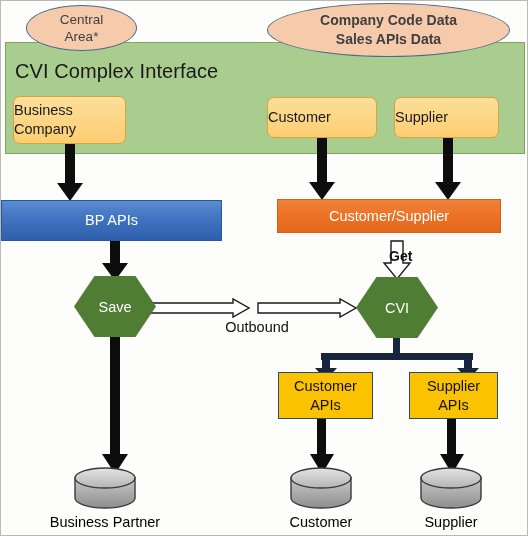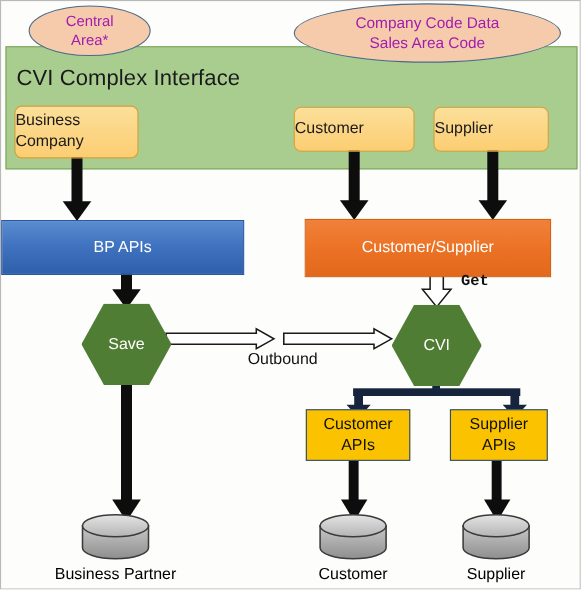--- a/index.html
+++ b/index.html
@@ -42,29 +42,29 @@
   
   .ellipse {
     background: #f6cbab;
     border: 1px solid #4a6a8a;
     border-radius: 50%;
     display: flex;
     flex-direction: column;
     align-items: center;
     justify-content: center;
     box-sizing: border-box;
-    color: #a21caf;
+    color: #404040;
   }
   .ellipse-central {
     left: 25px; top: 4px; width: 111px; height: 46px;
     font-size: 13.5px; line-height: 17px;
   }
   .ellipse-company {
     left: 266px; top: 2px; width: 243px; height: 54px;
-    font-size: 14px; line-height: 19px;
+    font-size: 14px; line-height: 19px; font-weight: bold;
   }
 
   
   .rbox {
     background: linear-gradient(to bottom, #fbdf9a 0%, #fcd584 55%, #fcce72 100%);
     border: 1px solid #d8a33a;
     border-radius: 7px;
     display: flex;
     flex-direction: column;
     align-items: flex-start;
@@ -84,26 +84,26 @@
     flex-direction: column;
     align-items: center;
     justify-content: center;
     box-sizing: border-box;
     color: #ffffff;
     font-size: 14.5px;
     line-height: 19px;
     text-align: center;
   }
   .bar-bp {
-    left: 0px; top: 199px; width: 221px; height: 50px;
+    left: 0px; top: 199px; width: 221px; height: 41px;
     background: linear-gradient(to bottom, #5a8cd0 0%, #3f72bf 48%, #2e5fab 100%);
     border: 1px solid #2a55a0;
   }
   .bar-buffer {
-    left: 276px; top: 198px; width: 224px; height: 53px;
+    left: 276px; top: 198px; width: 224px; height: 34px;
     background: linear-gradient(to bottom, #f0813a 0%, #ec7326 48%, #e2691c 100%);
     border: 1px solid #d0621a;
   }
 
   
   .sbox {
     background: #fbc200;
     border: 1px solid #2a4a7a;
     display: flex;
     flex-direction: column;
@@ -112,21 +112,21 @@
     box-sizing: border-box;
     color: #111111;
     font-size: 14.5px;
     line-height: 19px;
   }
   .sbox-cust { left: 277px; top: 371px; width: 95px; height: 47px; }
   .sbox-supp { left: 408px; top: 371px; width: 89px; height: 47px; }
 
   
   .hex {
-    width: 82px; height: 74px;
+    width: 82px; height: 61px;
     background: #4f7d33;
     clip-path: polygon(25% 0%, 75% 0%, 100% 50%, 75% 100%, 25% 100%, 0% 50%);
     display: flex; align-items: center; justify-content: center;
     color: #ffffff; font-size: 14.5px;
   }
   .hex-save { left: 73px;  top: 275px; }
   .hex-cvi  { left: 355px; top: 276px; text-align: right; }
 
   
   .cyl { width: 62px; height: 42px; }
@@ -142,22 +142,22 @@
   }
   .cap-bp   { left: 34px;  top: 513px; width: 140px; }
   .cap-cust { left: 260px; top: 513px; width: 120px; }
   .cap-supp { left: 390px; top: 513px; width: 120px; }
 
   .lbl-outbound {
     left: 197px; top: 318px; width: 118px;
     font-size: 14.5px; font-weight: normal; color: #111111; text-align: center;
   }
   .lbl-get {
-    left: 418px; top: 247px; width: 50px;
-    font-size: 14px; font-weight: bold; color: #111111; font-family: Liberation Mono, monospace;
+    left: 388px; top: 247px; width: 50px;
+    font-size: 14px; font-weight: bold; color: #111111;
   }
   svg { display: block; overflow: visible; }
 </style>
 </head>
 <body>
 
 <div id="diagram-root">
 
   <div class="abs green-panel"></div>
   <div class="abs panel-title">CVI Complex Interface</div>
@@ -216,21 +216,21 @@
   <svg class="abs" style="left:257px; top:298px; width:99px; height:20px;">
     <polygon points="0,4 82,4 82,0 98,9 82,18 82,14 0,14" fill="#ffffff" stroke="#1a1a1a" stroke-width="1.4"></polygon>
   </svg>
 
   <div class="abs ellipse ellipse-central">
     <span>Central</span>
     <span>Area*</span>
   </div>
   <div class="abs ellipse ellipse-company">
     <span>Company Code Data</span>
-    <span>Sales Area Code</span>
+    <span>Sales APIs Data</span>
   </div>
 
   <div class="abs rbox rbox-bp">
     <span>Business</span>
     <span>Company</span>
   </div>
   <div class="abs rbox rbox-customer">
     <span>Customer</span>
   </div>
   <div class="abs rbox rbox-supplier">

